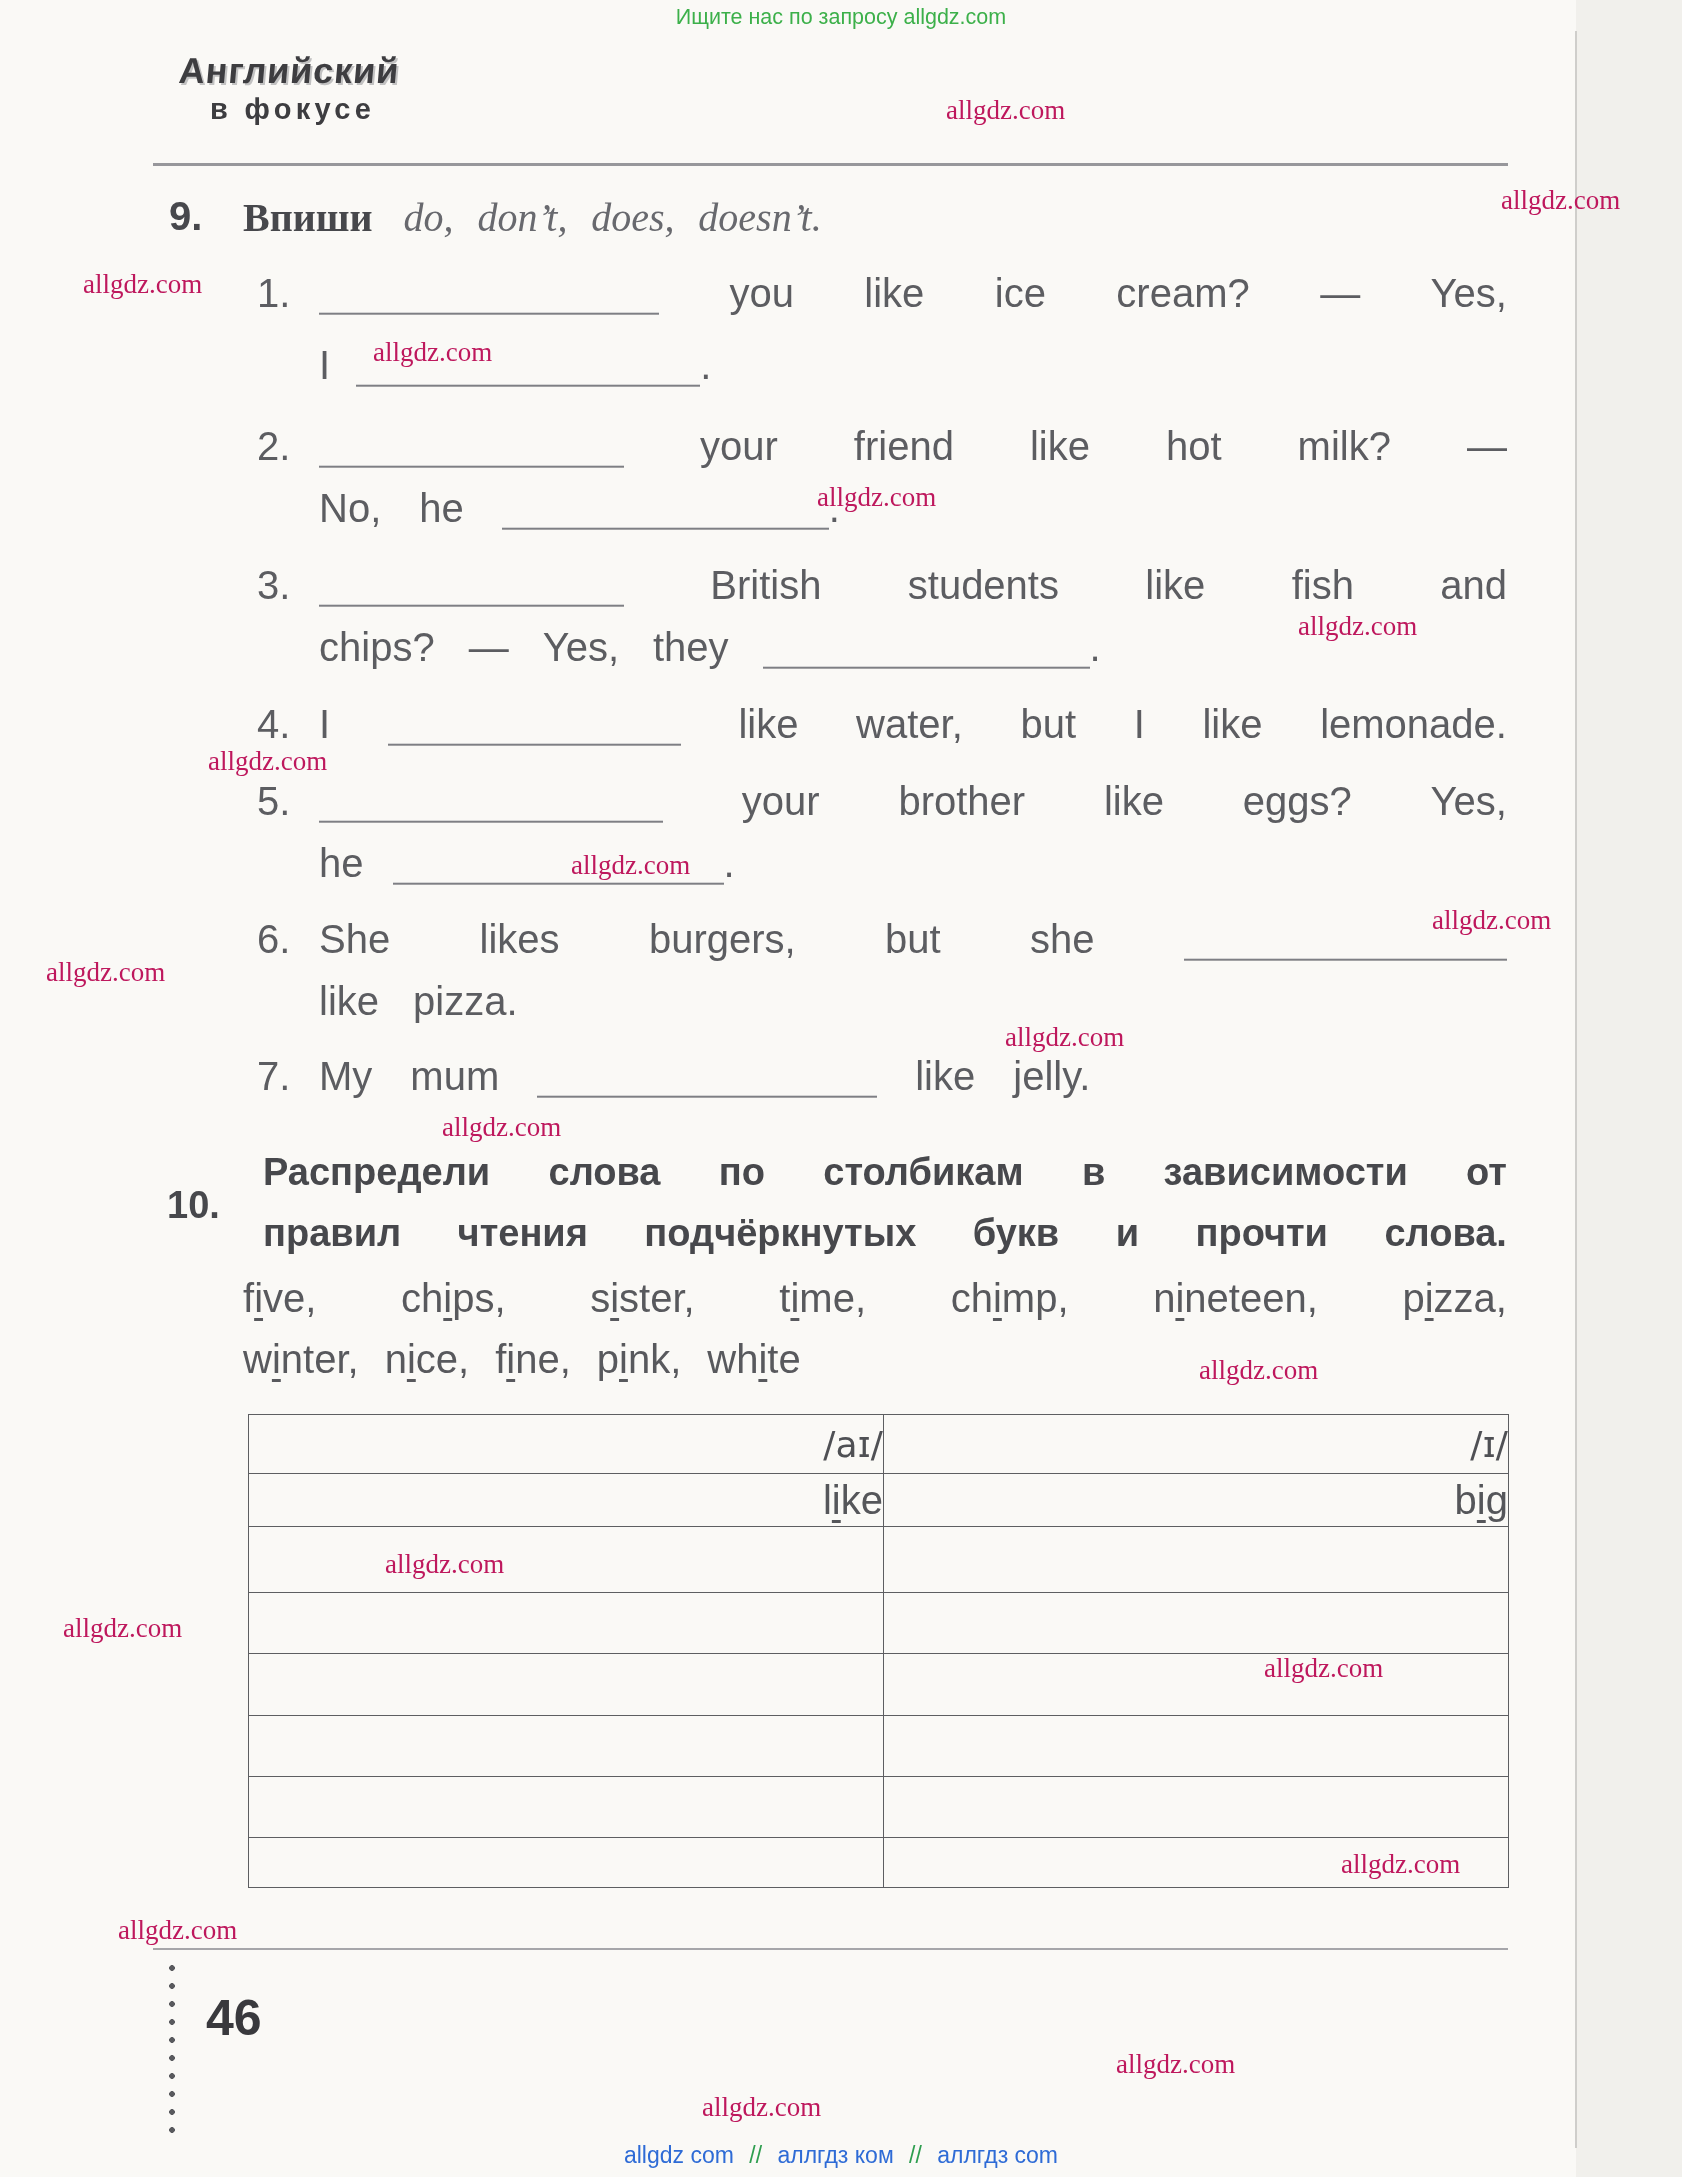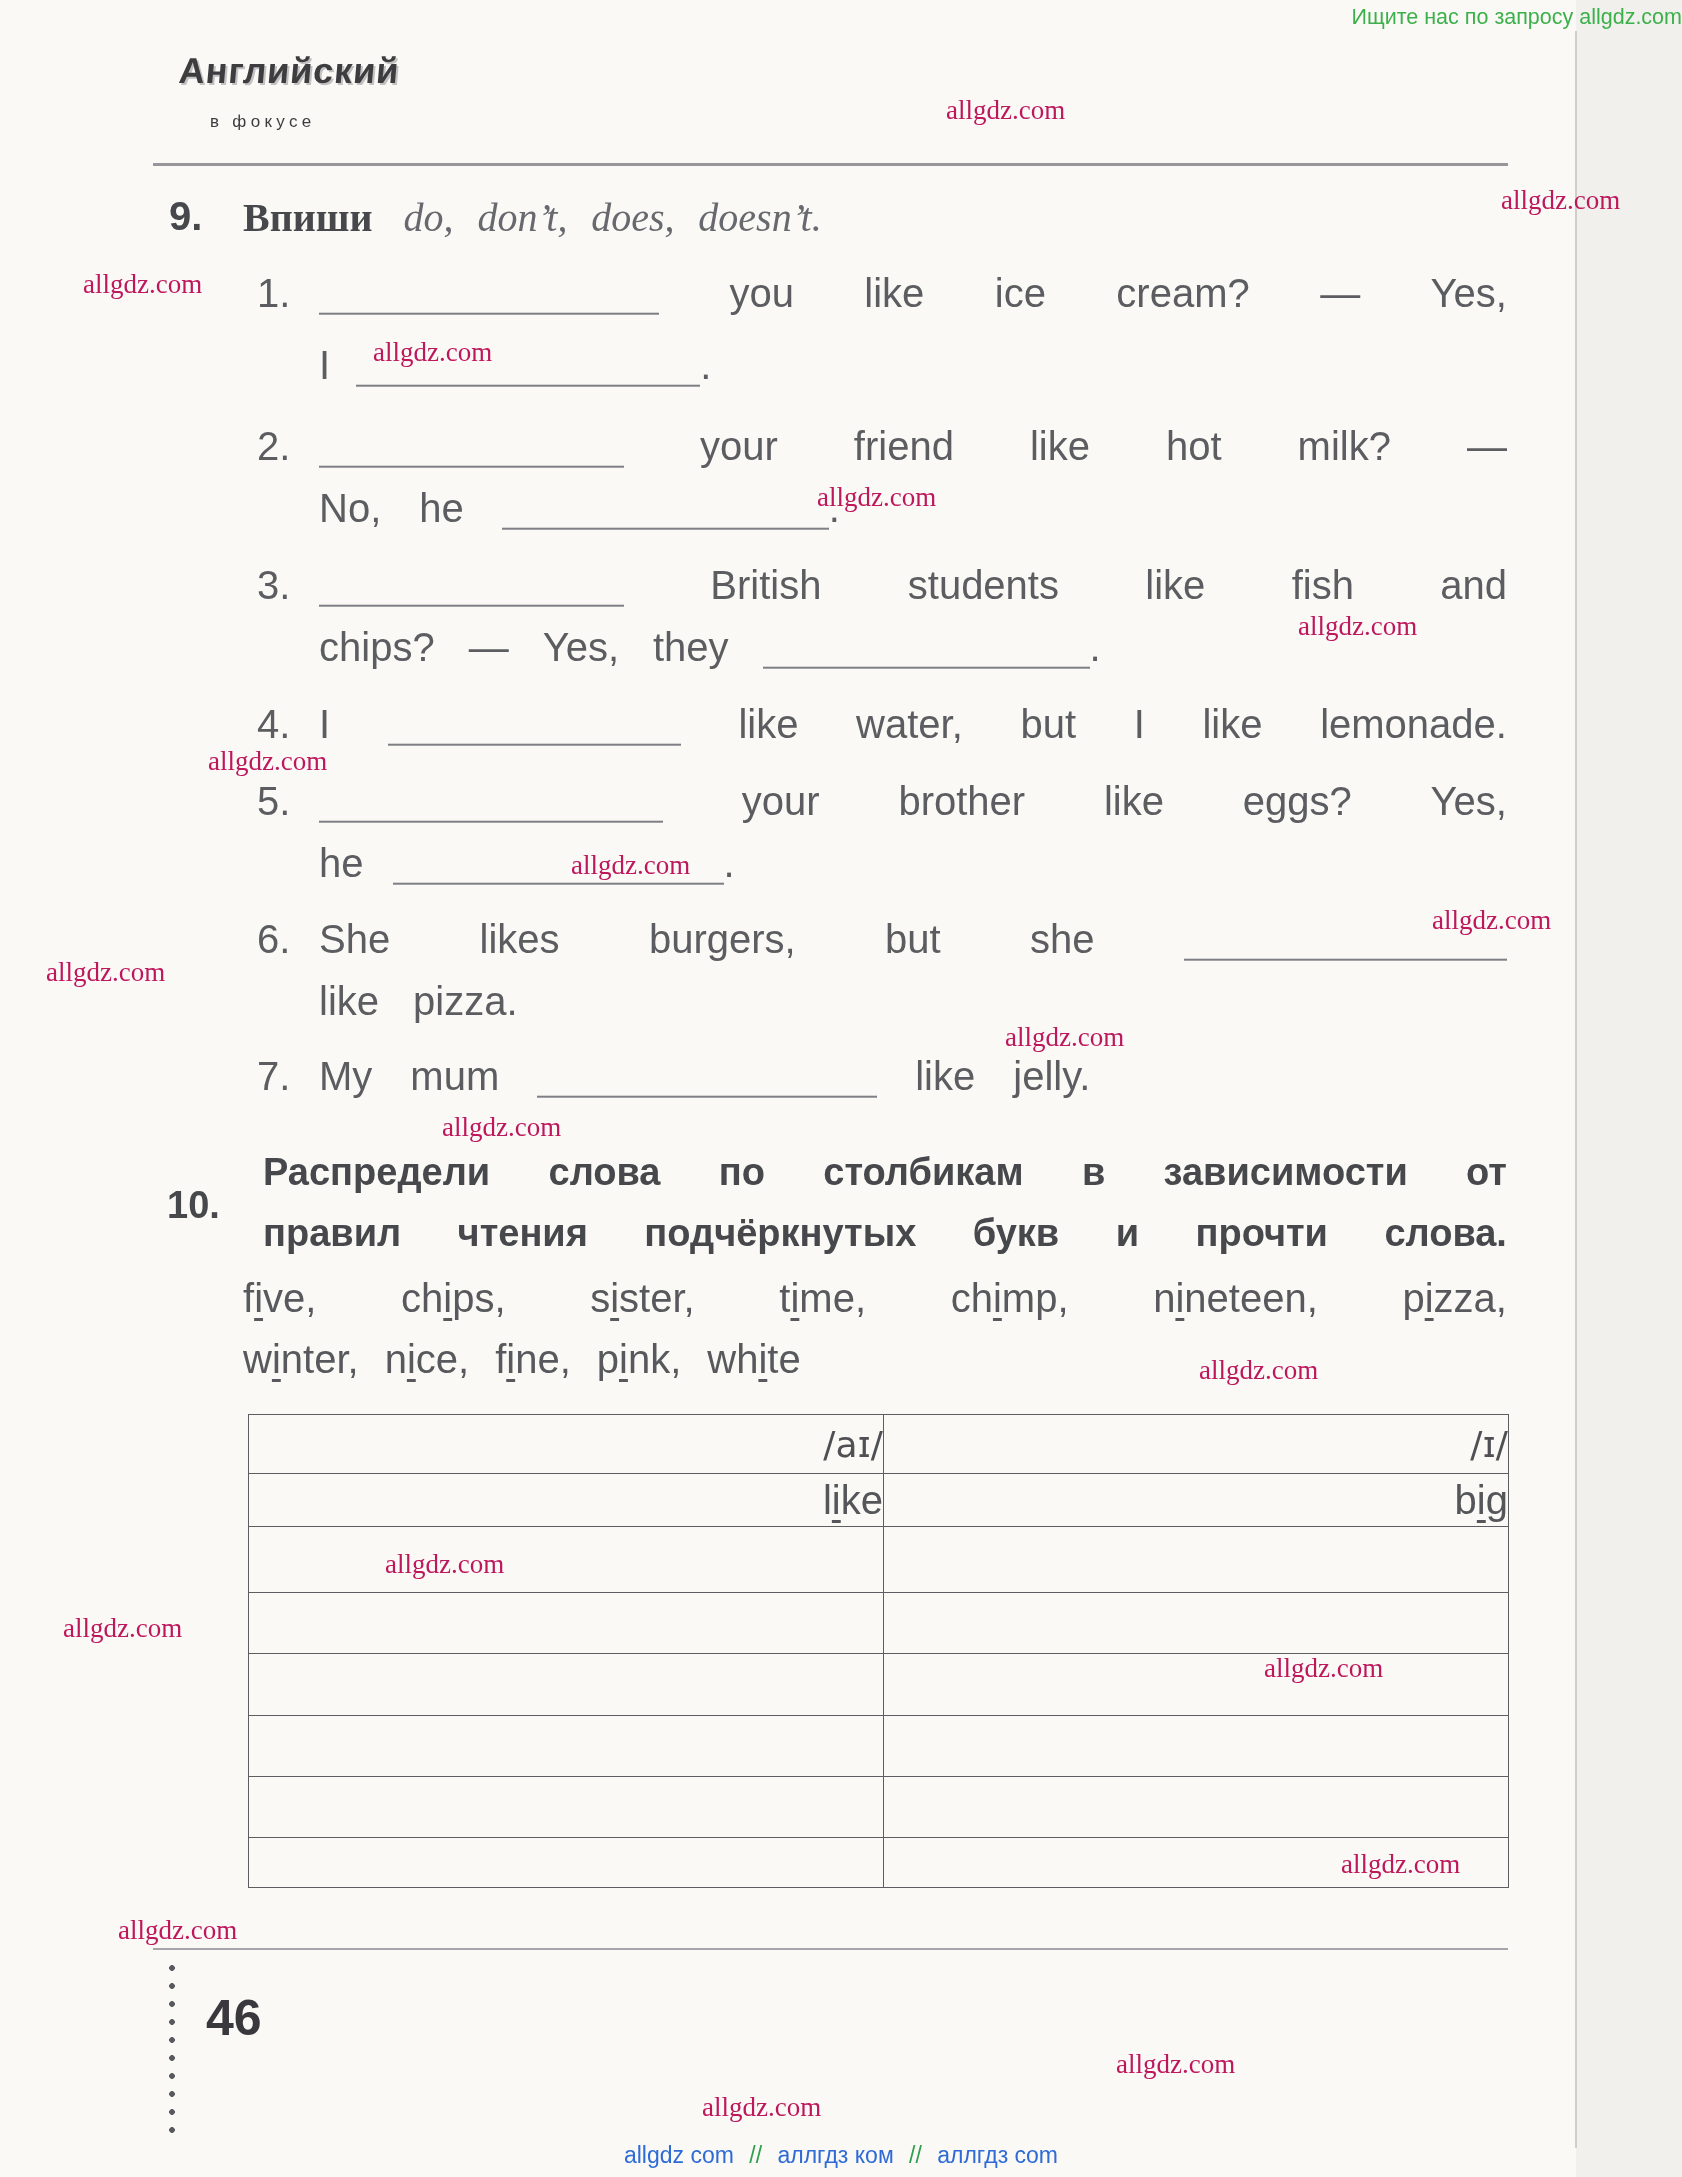--- a/index.html
+++ b/index.html
@@ -5,27 +5,27 @@
   *{box-sizing:border-box;}
   html,body{margin:0;padding:0;}
   body{
     width:1682px;height:2178px;position:relative;overflow:hidden;
     background:#f6f5f2;font-family:"Liberation Sans",sans-serif;
   }
   .page{position:absolute;inset:0;background:#faf9f6;}
   .scanband{position:absolute;left:1576px;top:0;width:106px;height:2178px;background:#f1f0ec;}
   .scanedge{position:absolute;left:1575px;top:31px;width:1.7px;height:2117px;background:#cfcecb;}
 
-  .greentop{position:absolute;left:0;top:5.2px;width:1682px;text-align:right;
+  .greentop{position:absolute;left:0;top:5.2px;width:1682px;text-align:center;
     font-size:21.5px;color:#3cb04a;}
 
   .logo{position:absolute;left:179px;top:50px;color:#3d3d40;}
   .logo1{font-size:36px;font-weight:900;letter-spacing:0.9px;transform:skewX(-5deg);
     text-shadow:2.2px 2.2px 0 #c2c2c2;}
-  .logo2{font-size:17px;font-weight:400;letter-spacing:4.3px;margin-left:31px;margin-top:20px;}
+  .logo2{font-size:29px;font-weight:700;letter-spacing:4.3px;margin-left:31px;margin-top:1px;}
 
   .toprule{position:absolute;left:153px;top:163px;width:1355px;height:2.6px;background:#97979b;}
   .bottomrule{position:absolute;left:153px;top:1948px;width:1355px;height:1.7px;background:#a6a6aa;}
 
   .tline{position:absolute;display:flex;align-items:baseline;
     font-size:40px;color:#5c5d61;white-space:nowrap;}
   .tline.just{justify-content:space-between;}
   .itemnum{position:absolute;font-size:40px;color:#5c5d61;}
   .bold{font-weight:bold;color:#47484c;}
   .ital{font-style:italic;color:#68696e;word-spacing:13.8px;}

